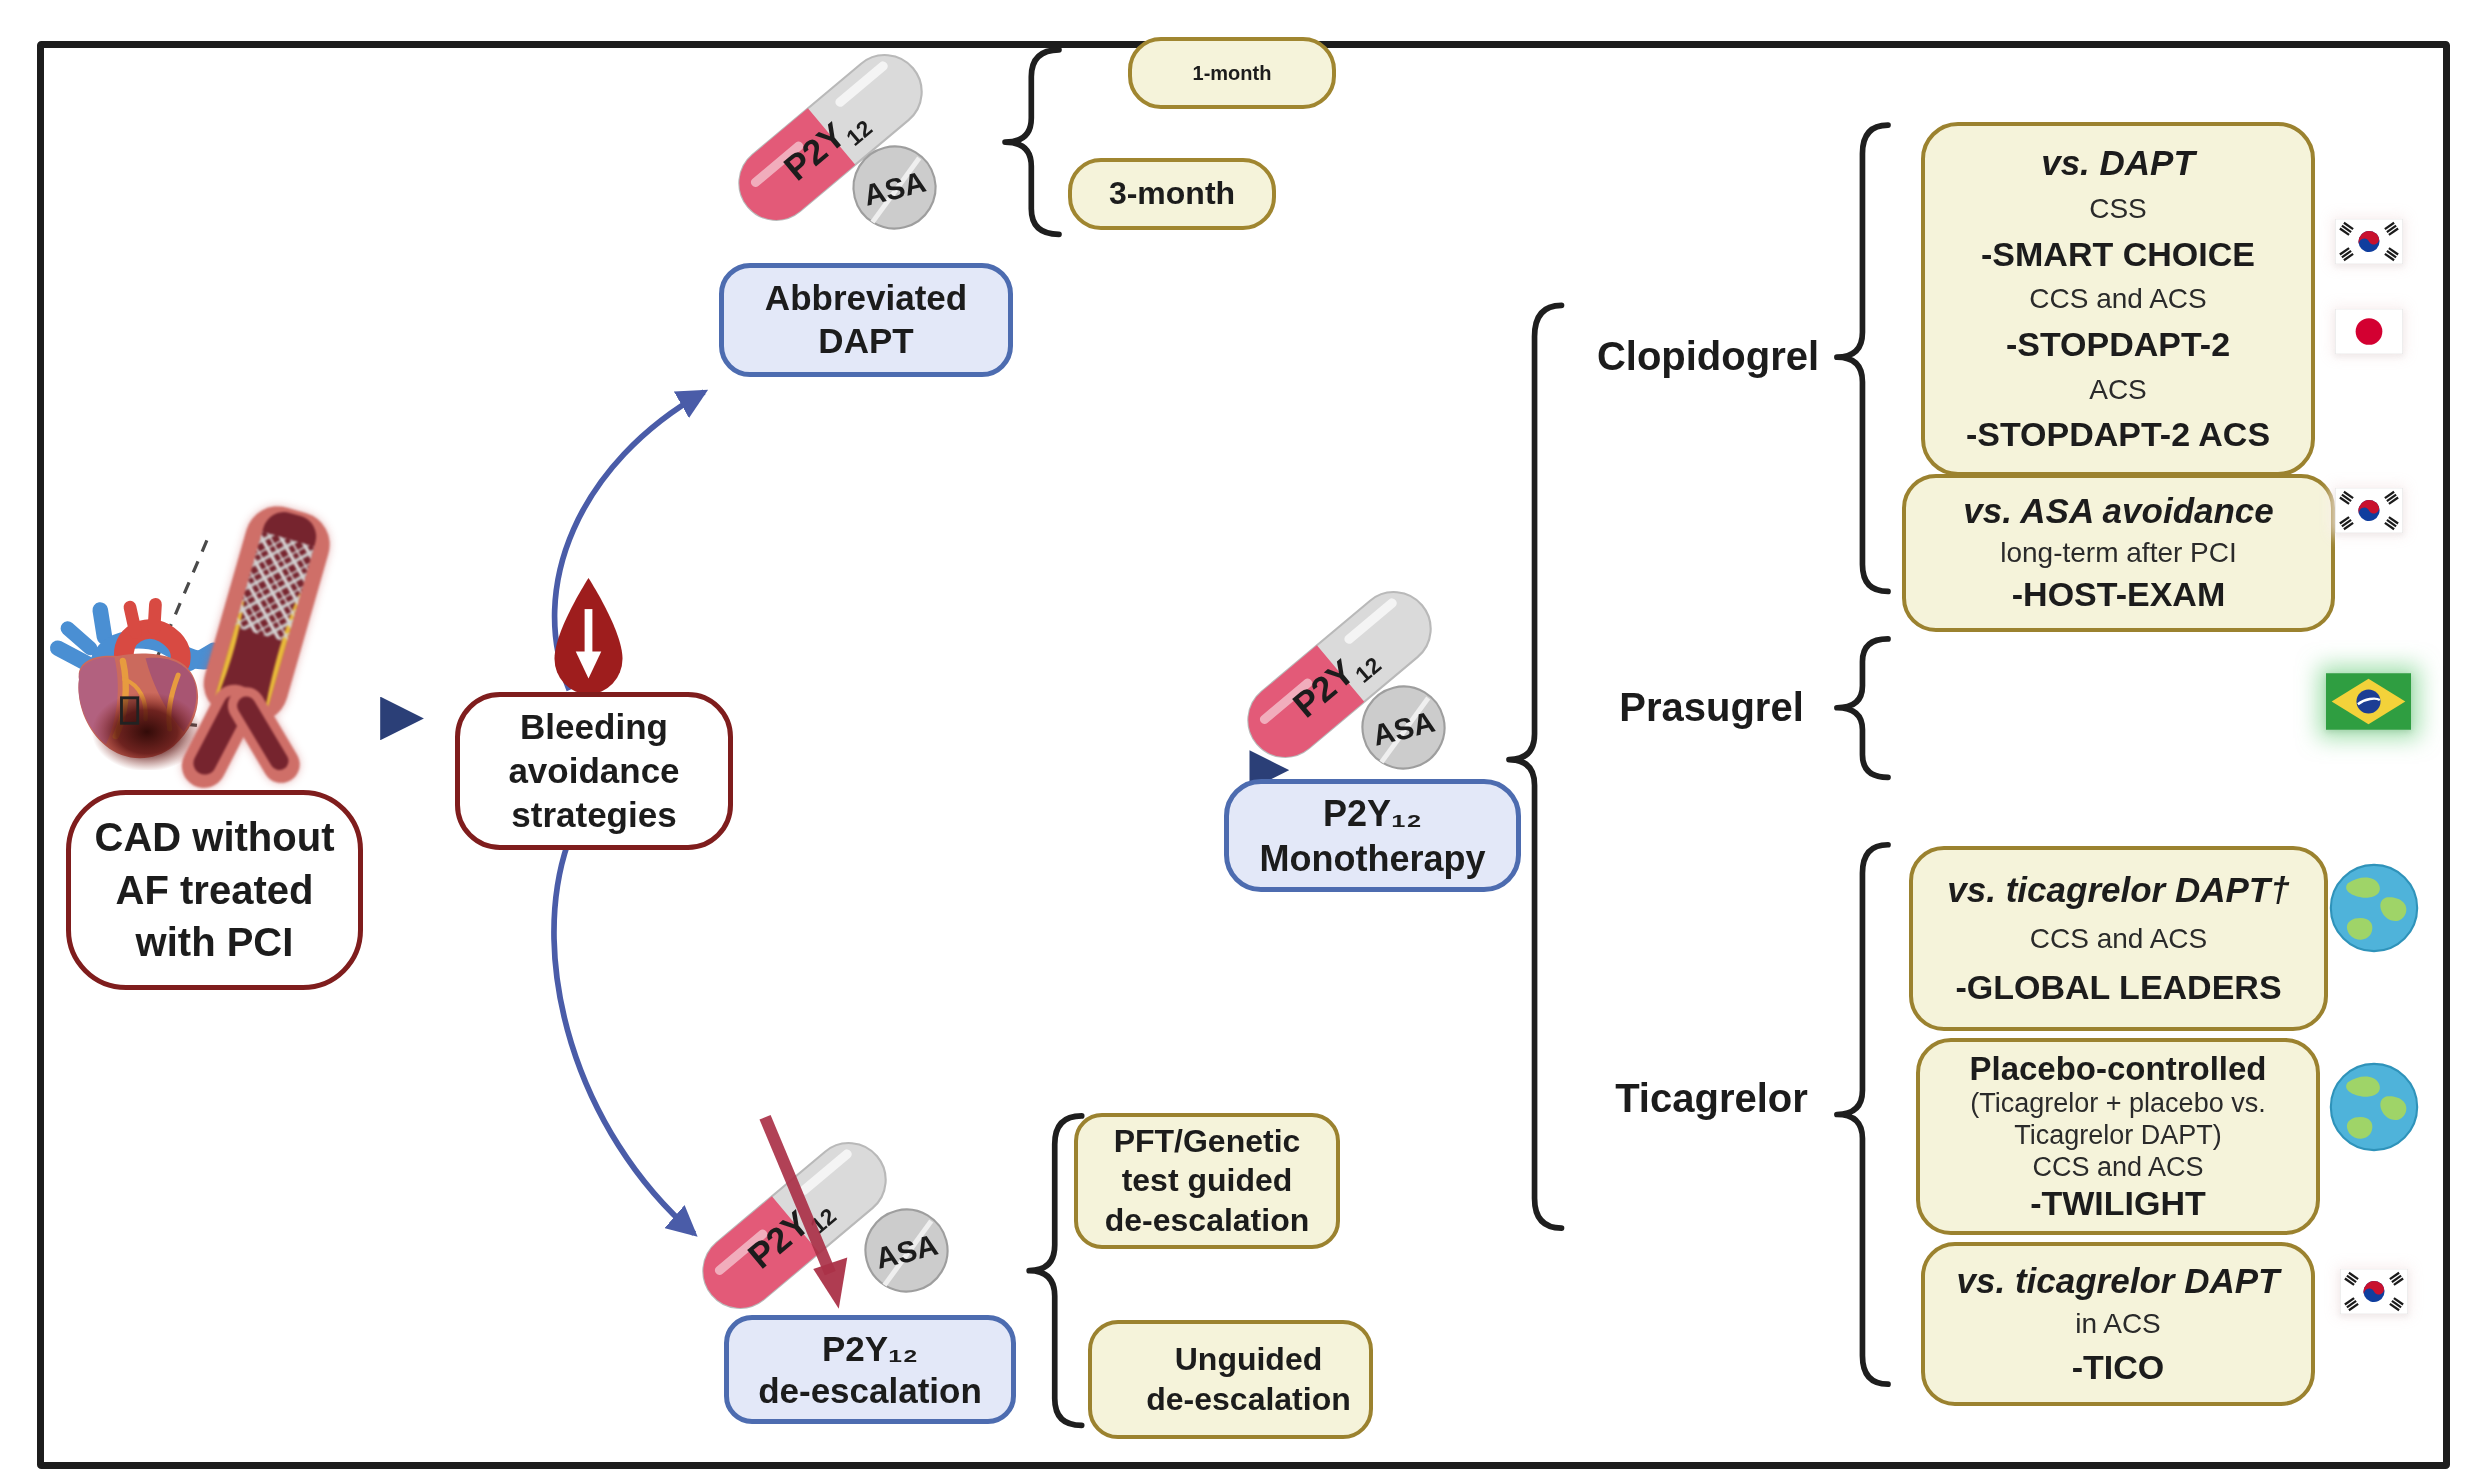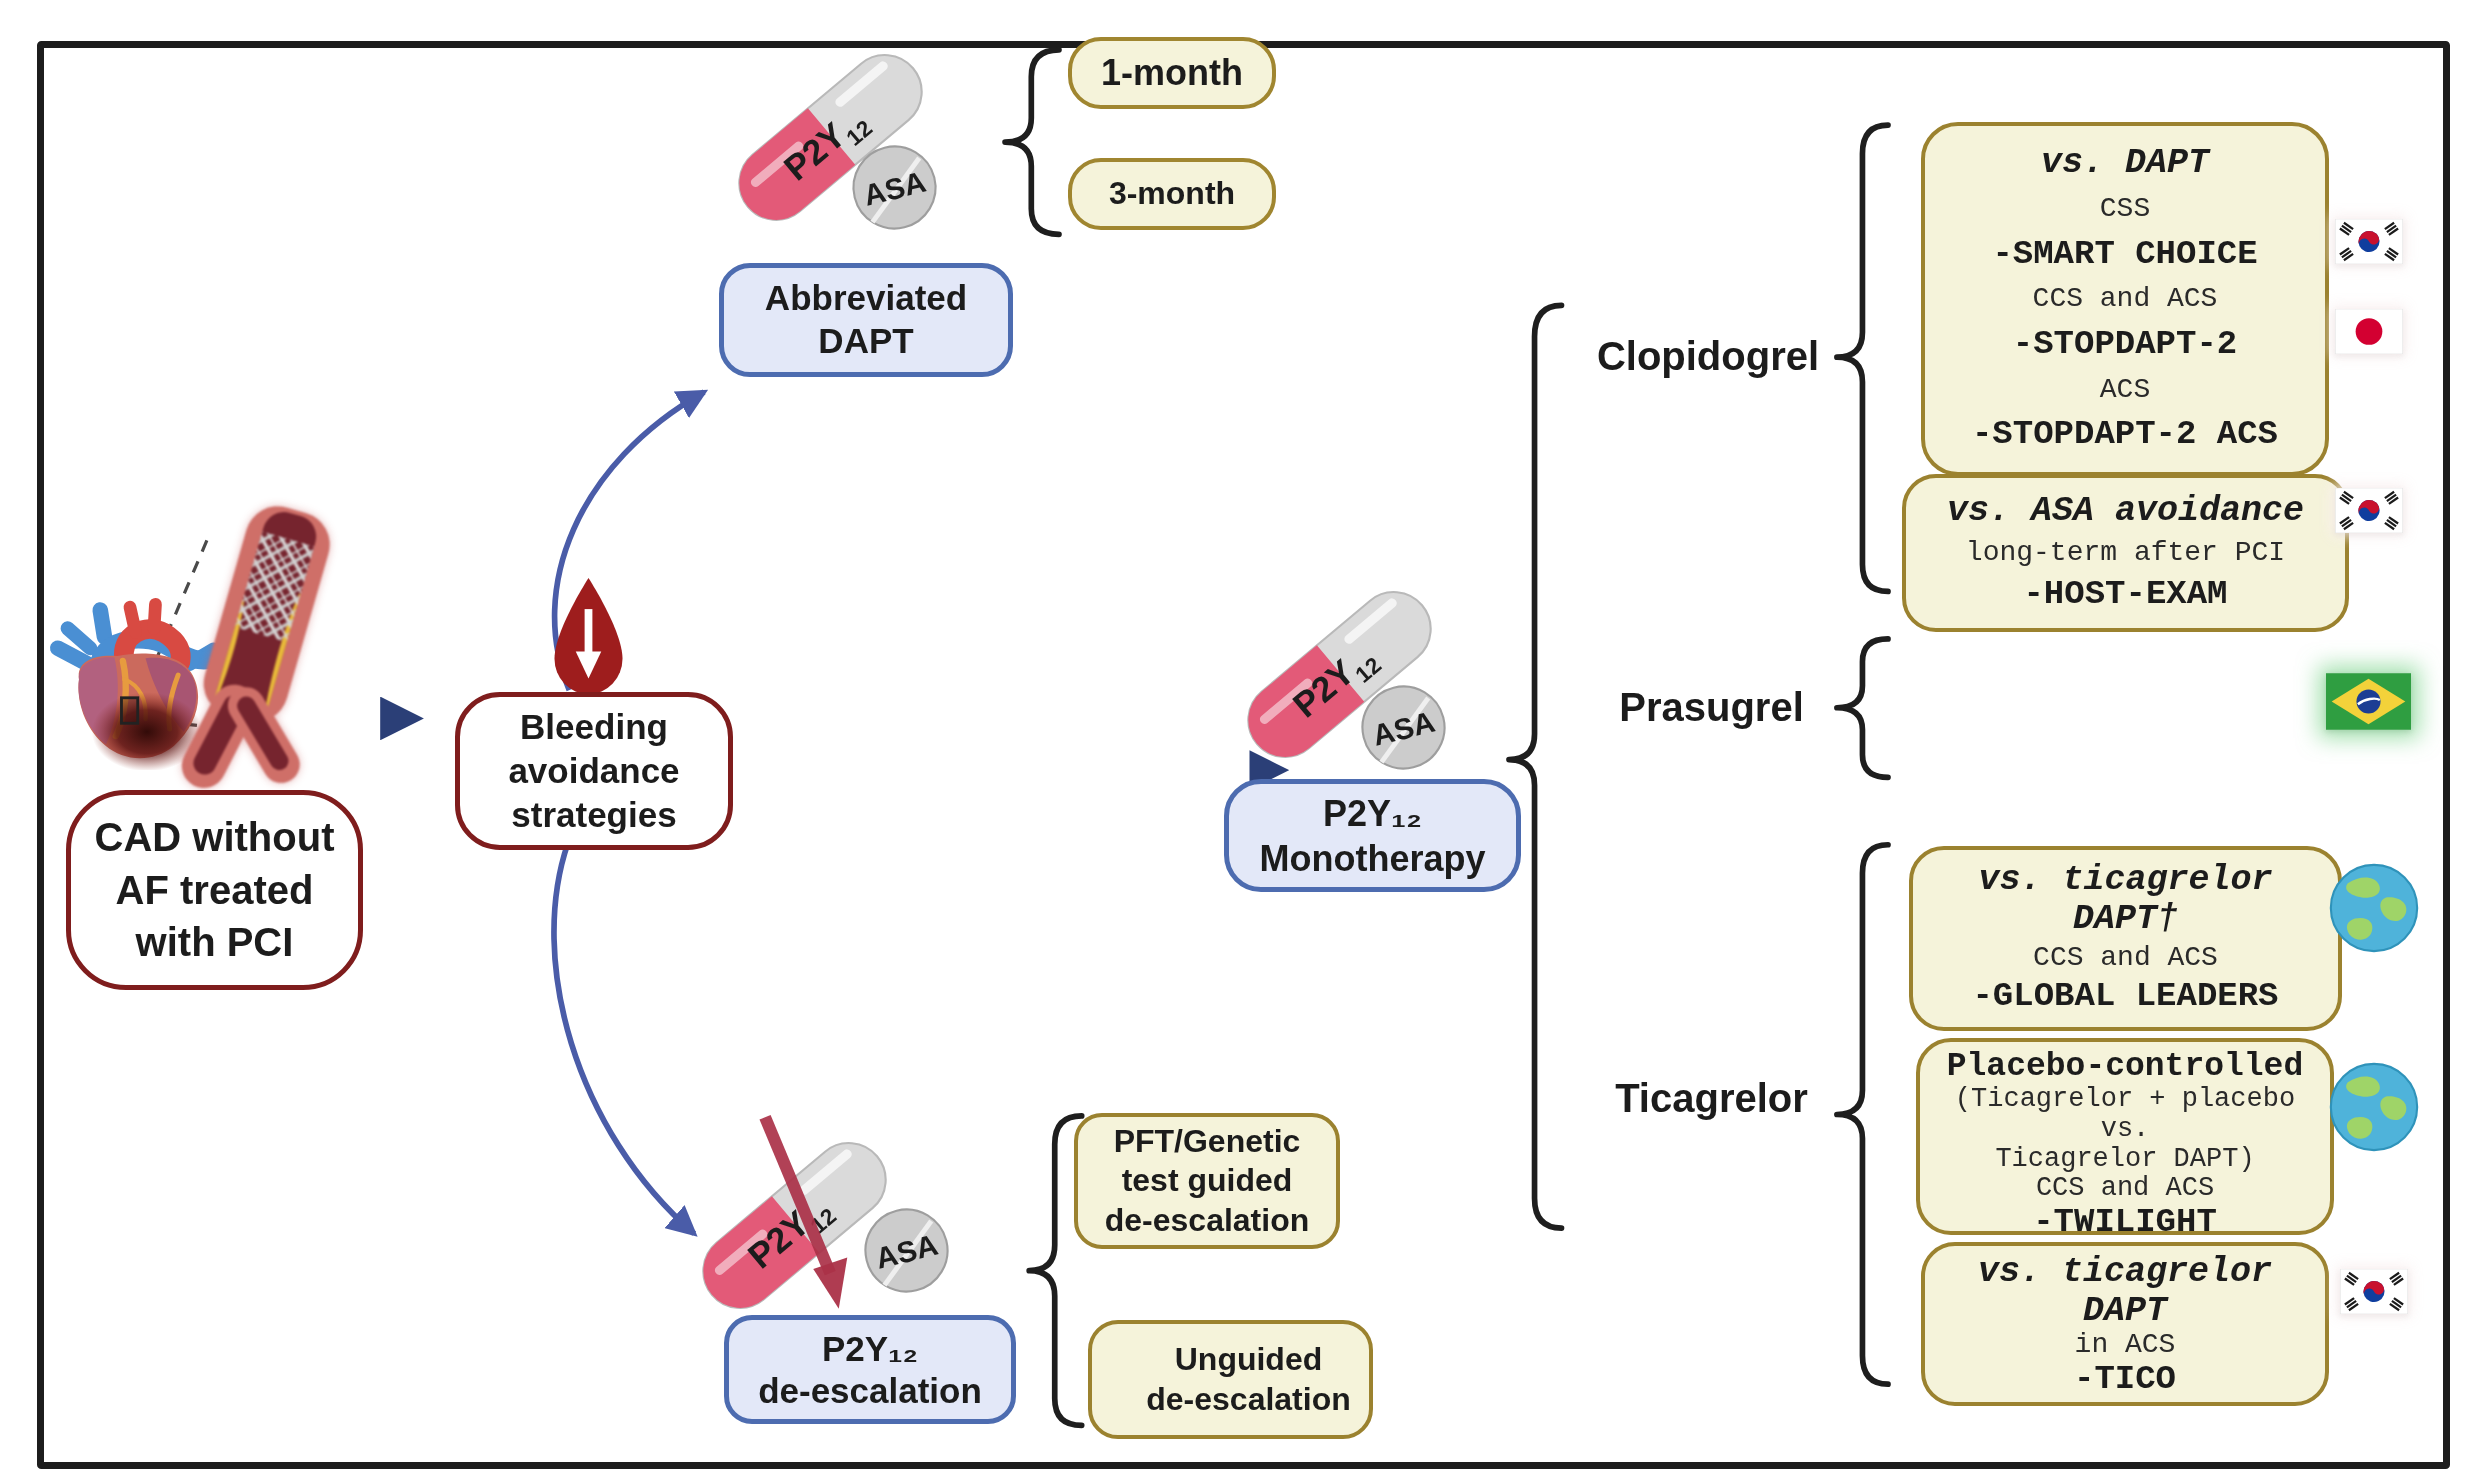--- a/index.html
+++ b/index.html
@@ -17,26 +17,26 @@
   .cream{background:#f5f3da;border:4.3px solid #9b822f;}
   .badge{background:#f5f3da;border:4.3px solid #a08630;}
 
   .cad{left:66px;top:790px;width:287px;height:190px;border-radius:60px;font-size:40px;line-height:1.32;}
   .bleed{left:455px;top:692px;width:268px;height:148px;border-radius:45px;font-size:35px;line-height:1.26;}
   .abbr{left:719px;top:263px;width:284px;height:104px;border-radius:31px;font-size:35px;}
   .mono{left:1224px;top:779px;width:287px;height:103px;border-radius:37px;font-size:36px;line-height:1.25;}
   .deesc{left:724px;top:1315px;width:282px;height:99px;border-radius:28px;font-size:35px;line-height:1.2;}
   .pft{left:1074px;top:1113px;width:258px;height:128px;border-radius:28px;font-size:32px;line-height:1.22;}
   .unguided{left:1088px;top:1320px;width:241px;height:111px;border-radius:30px;font-size:32px;line-height:1.22;padding-left:36px;}
-  .b1m{left:1068px;top:37px;width:200px;height:64px;border-radius:33px;font-size:36px;text-align:right;}
+  .b1m{left:1128px;top:37px;width:200px;height:64px;border-radius:33px;font-size:20px;text-align:right;}
   .b3m{left:1068px;top:158px;width:200px;height:64px;border-radius:33px;font-size:32px;}
 
   .druglabel{position:absolute;z-index:2;font-weight:bold;font-size:40px;text-align:center;}
 
-  .trialbox{justify-content:space-evenly;padding:7px 10px;line-height:1.1;white-space:normal;font-family:Liberation Mono, monospace;}
+  .trialbox{justify-content:space-evenly;padding:7px 3px;line-height:1.1;white-space:normal;}
   .t-title{font-size:35px;font-weight:bold;font-style:italic;}
   .t-title-plain{font-size:33px;font-weight:bold;}
   .t-sub{font-size:28px;font-weight:normal;color:#2a2a2a;}
   .t-sub2{font-size:27px;font-weight:normal;color:#2a2a2a;}
   .t-trial{font-size:34px;font-weight:bold;}
   .t-suffix{font-size:27px;font-weight:normal;font-style:normal;}
 
   .flag{position:absolute;z-index:2;box-shadow:0 0 12.8px 4.3px rgba(250,240,240,.9), 0 2.1px 5.7px rgba(0,0,0,.12);}
   .flag-glow-green{box-shadow:0 0 21px 8.5px rgba(90,200,110,.55), 0 2.1px 5.7px rgba(0,0,0,.15);}
   .globe{position:absolute;z-index:2;}

